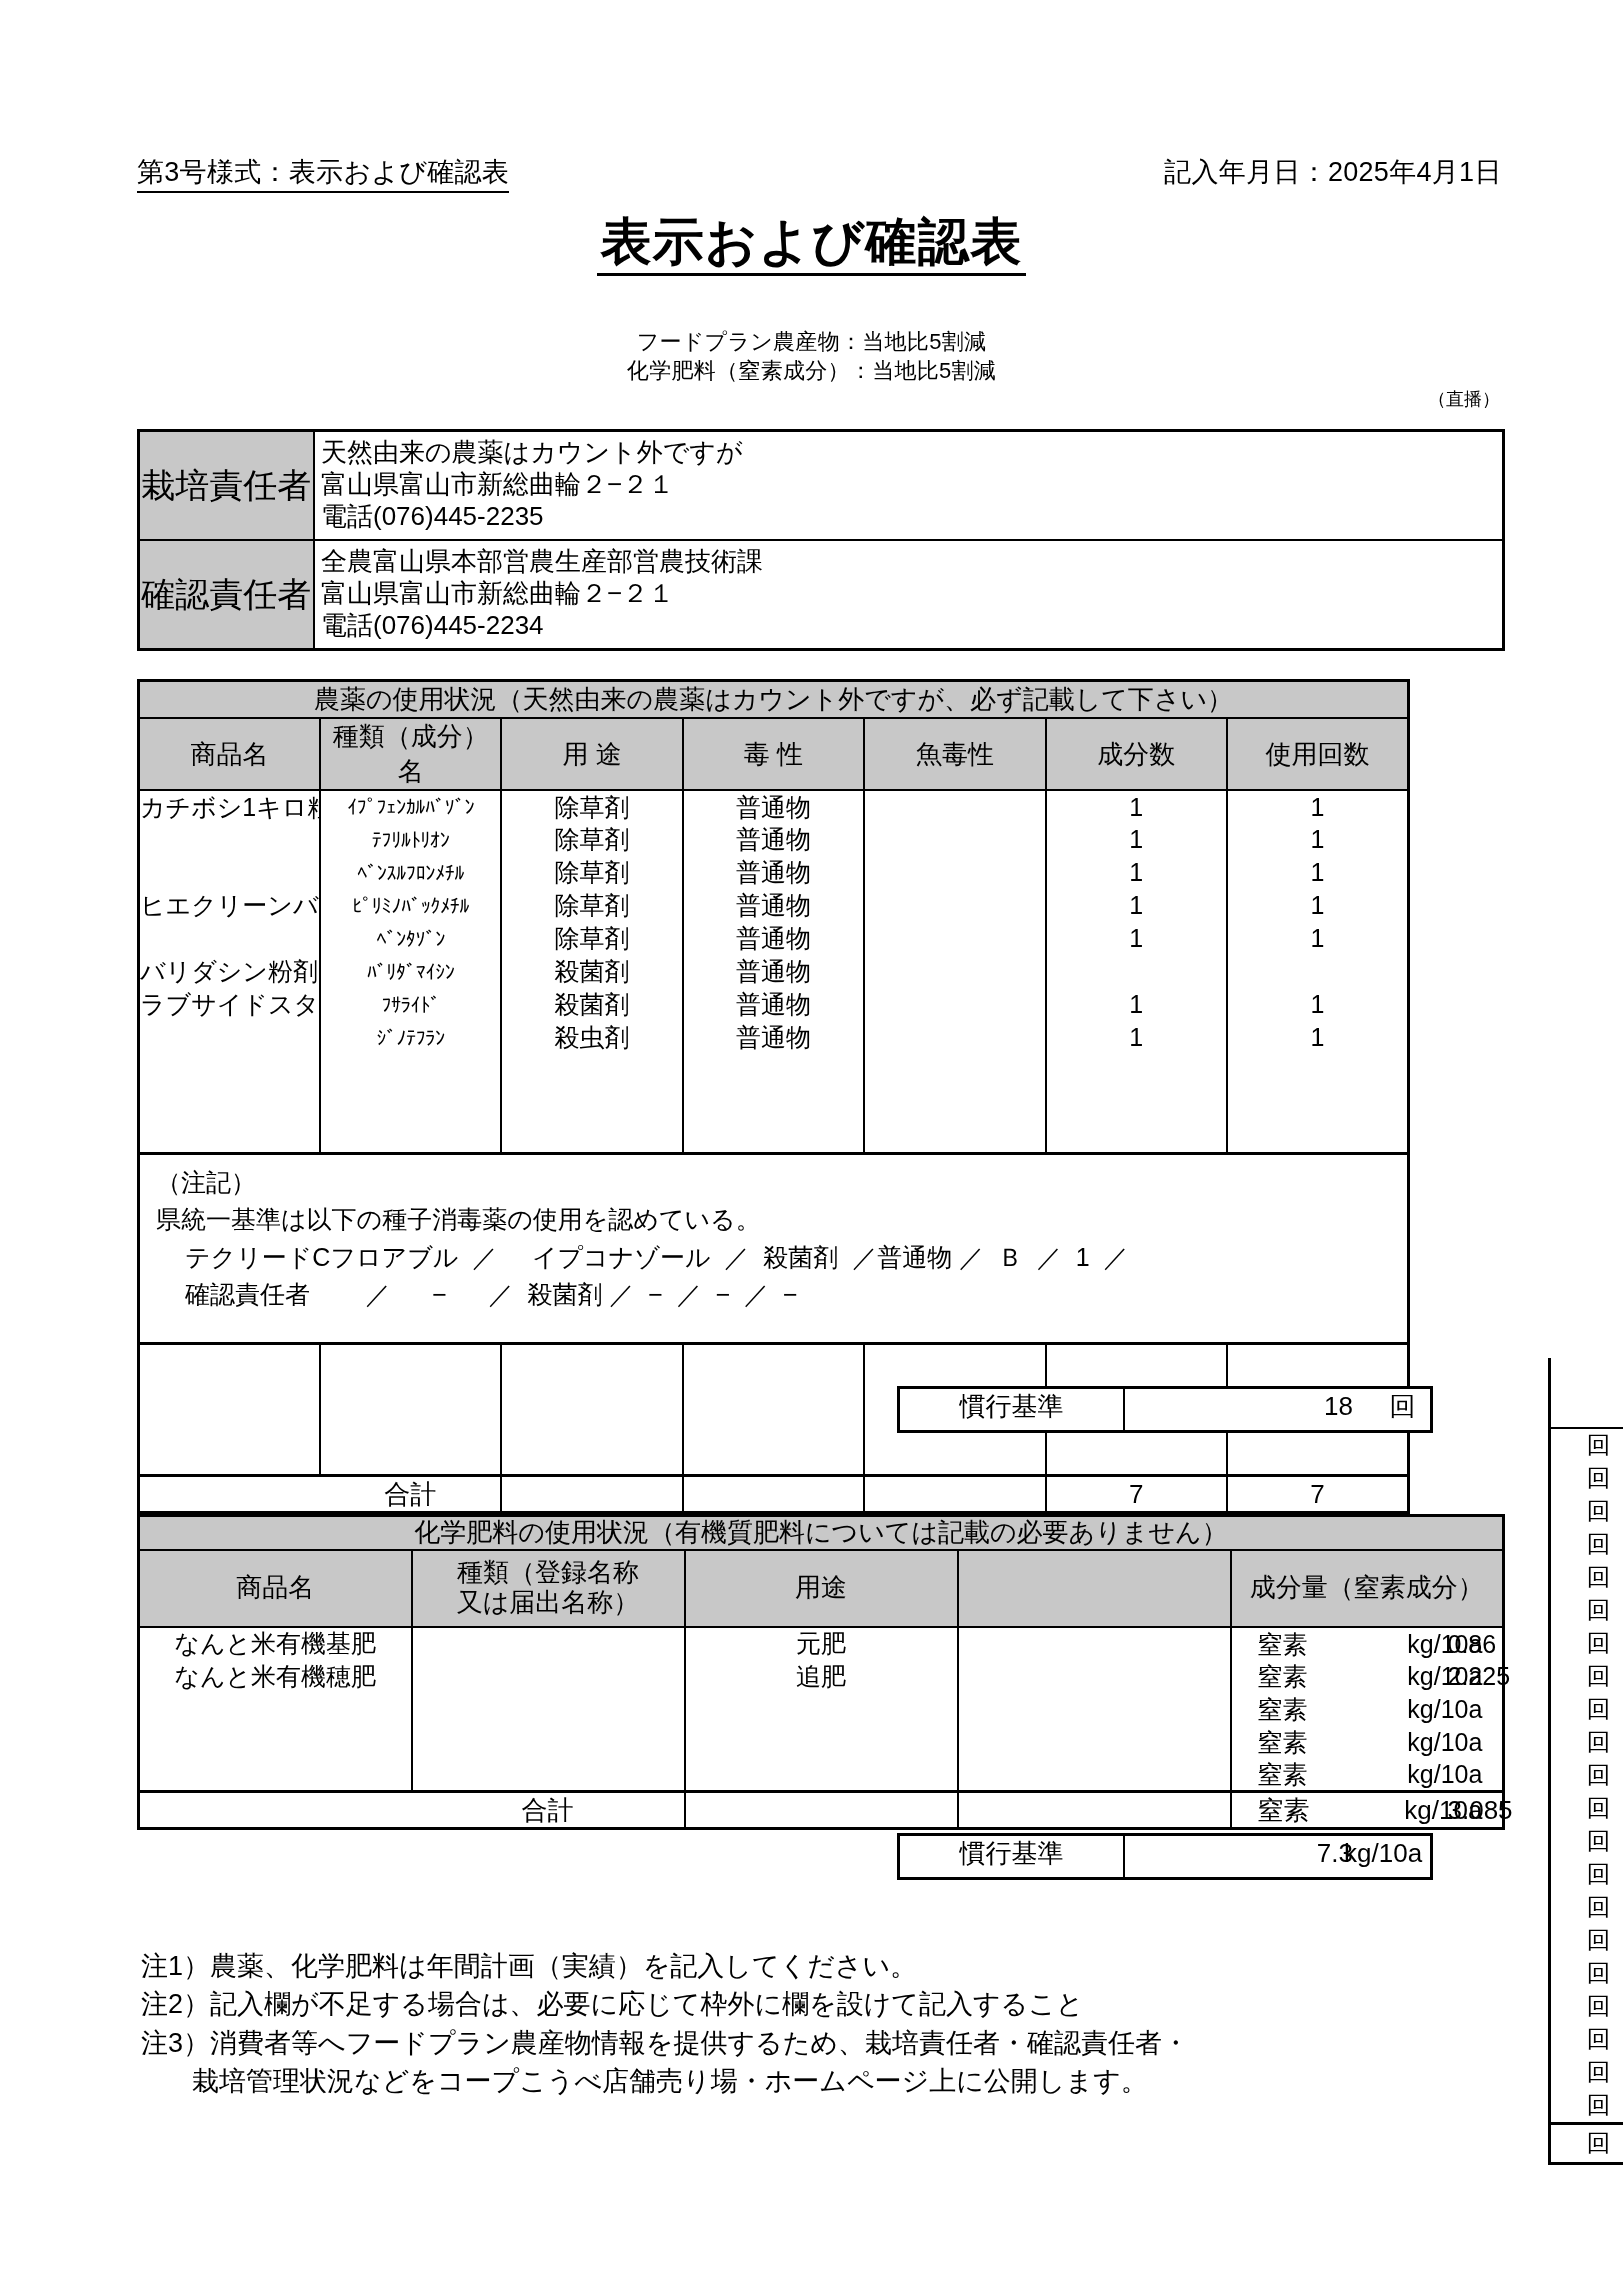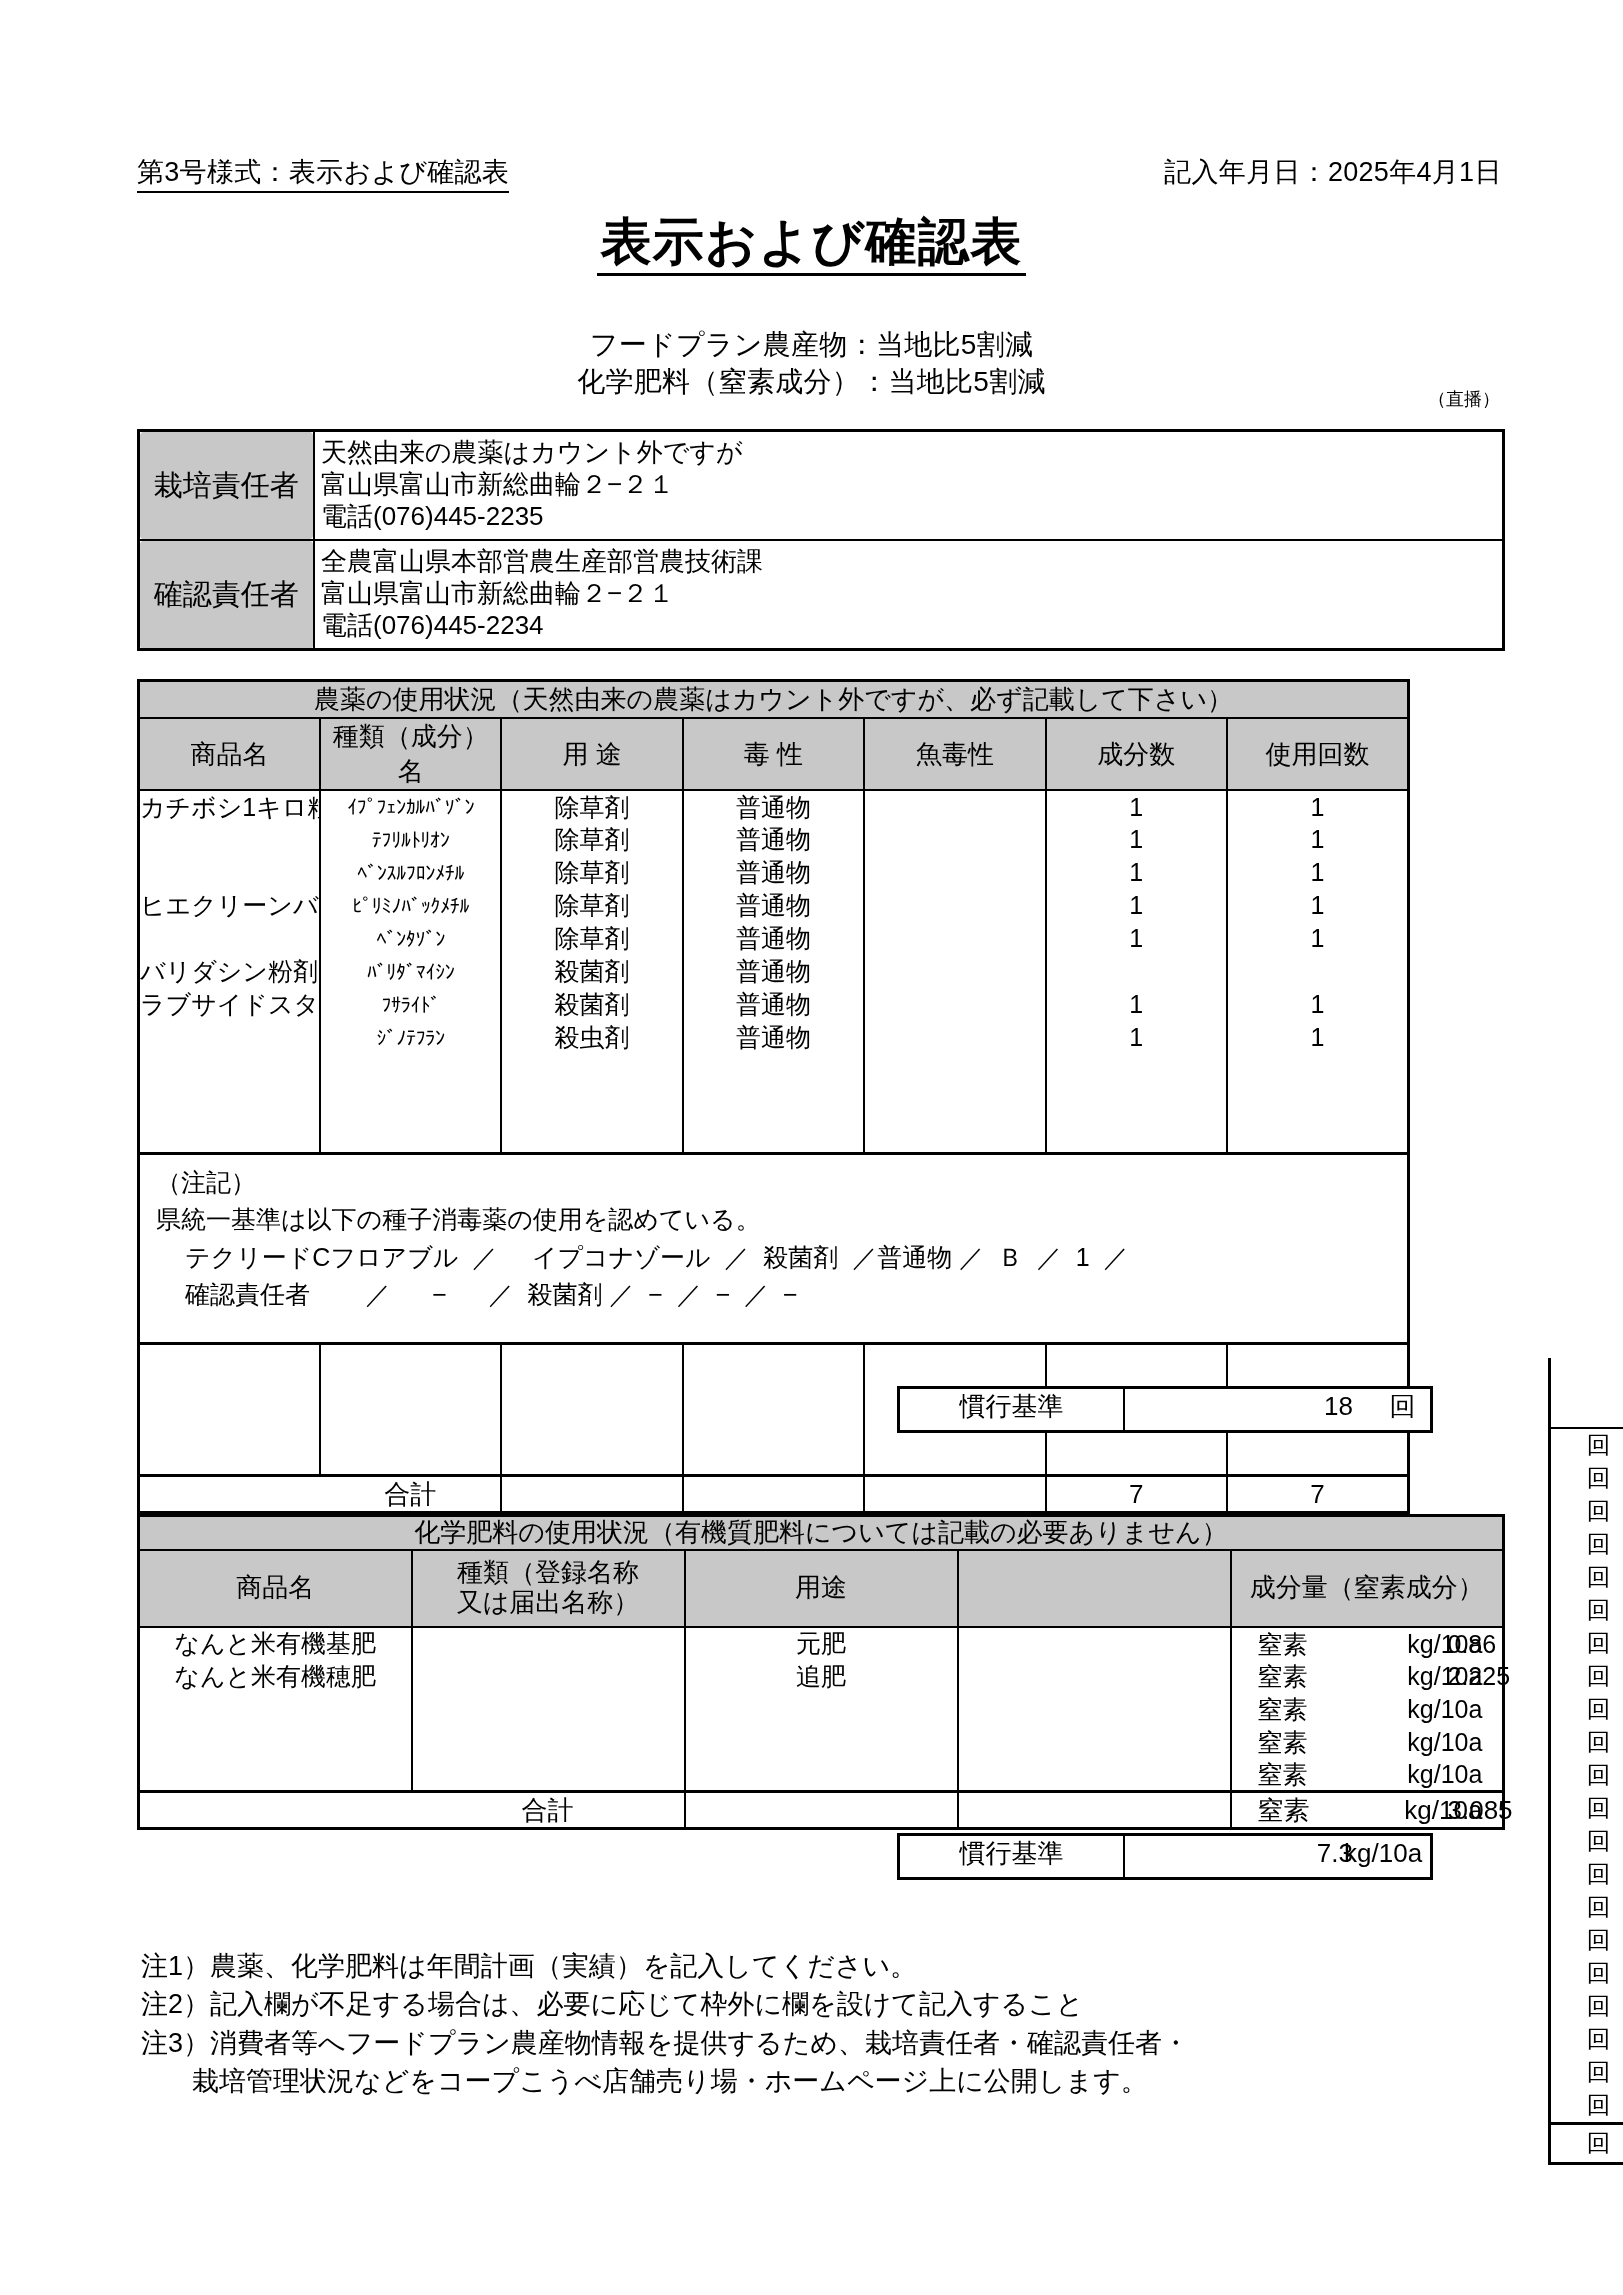--- a/index.html
+++ b/index.html
@@ -65,21 +65,21 @@
     padding: 0 3.9px 5.9px 3.9px;
   }
 
   
   .subtitle {
     position: absolute;
     left: 0;
     top: 327px;
     width: 1623px;
     text-align: center;
-    font-size: 28px;
+    font-size: 22px;
     line-height: 1.32;
     letter-spacing: 0.3px;
   }
 
   
   .seed-note {
     position: absolute;
     right: 123px;
     top: 390px;
     font-size: 18px;
@@ -109,22 +109,21 @@
     font-size: 26px;
   }
   .resp-table td {
     border: 2px solid #000;
   }
   .resp-table .lbl {
     width: 175px;
     background: #c8c8c8;
     text-align: center;
     letter-spacing: 0px;
-    font-size: 29px;
-    border-radius: 7px;
+    font-size: 34px;
   }
   .resp-table .val {
     text-align: left;
     padding: 3.9px 0 6.5px 6.5px;
     line-height: 1.24;
     background: #ffffff;
   }
   .resp-table .val .ln {
     display: block;
     white-space: nowrap;

